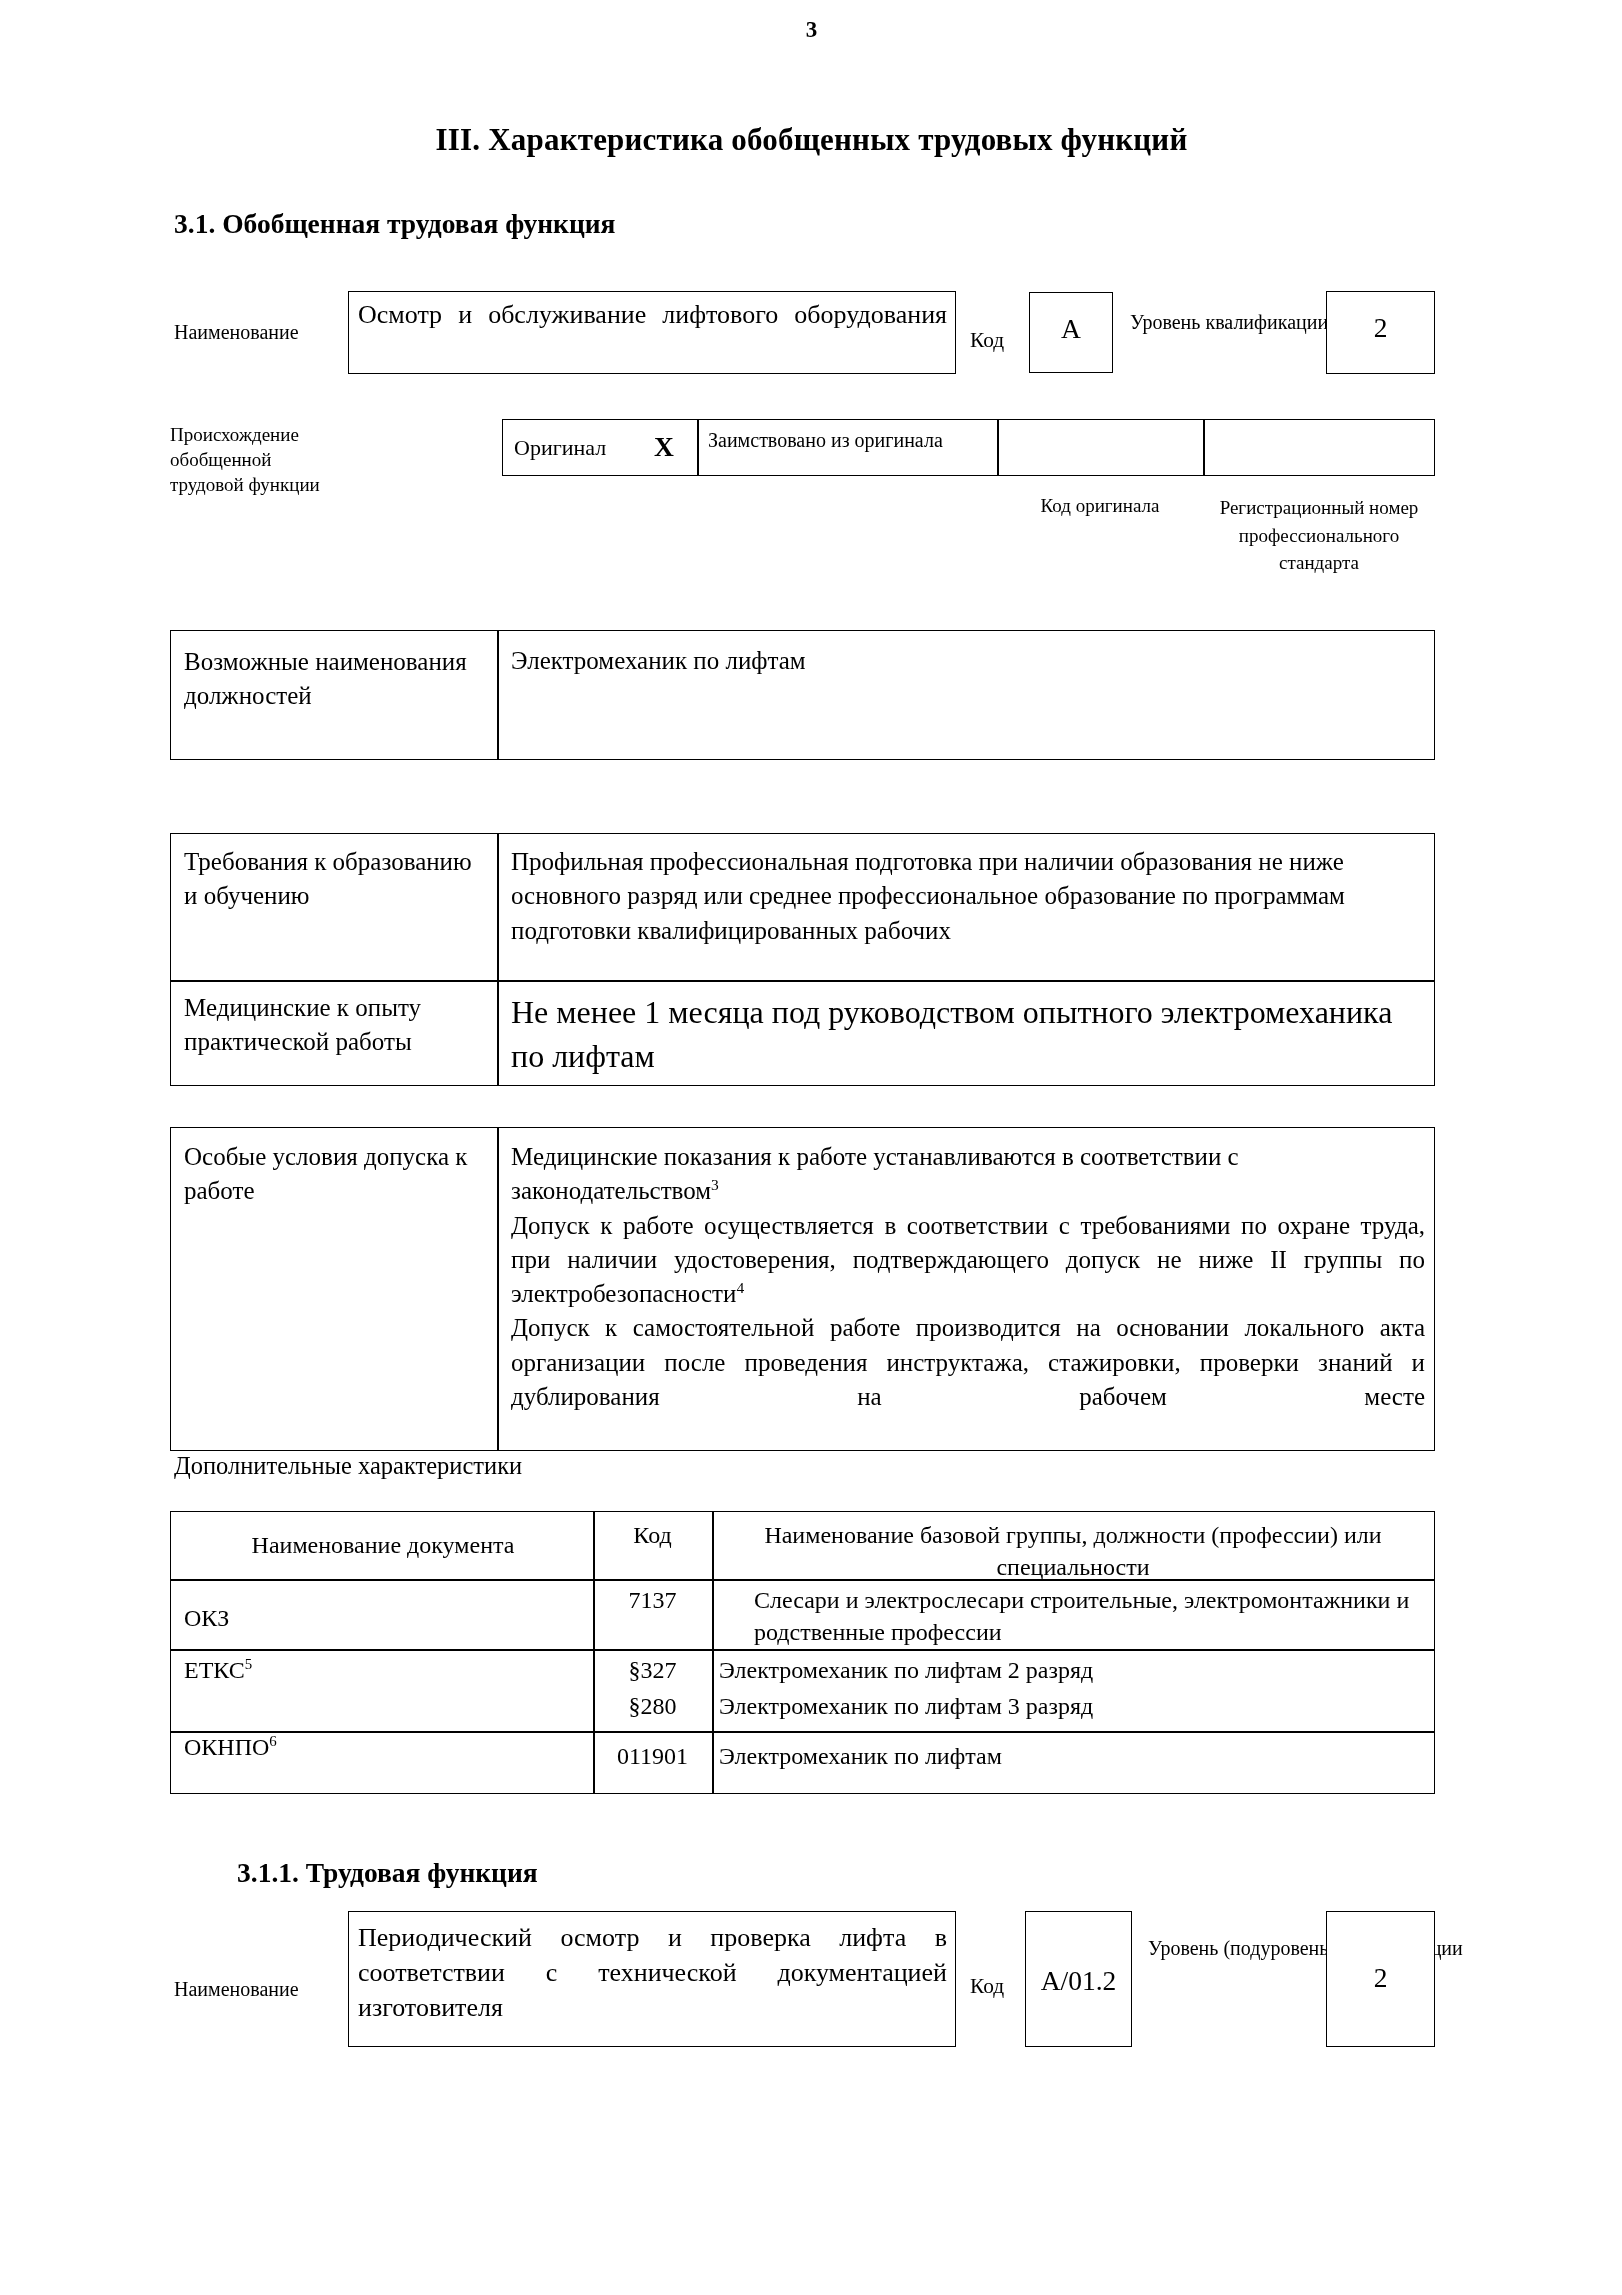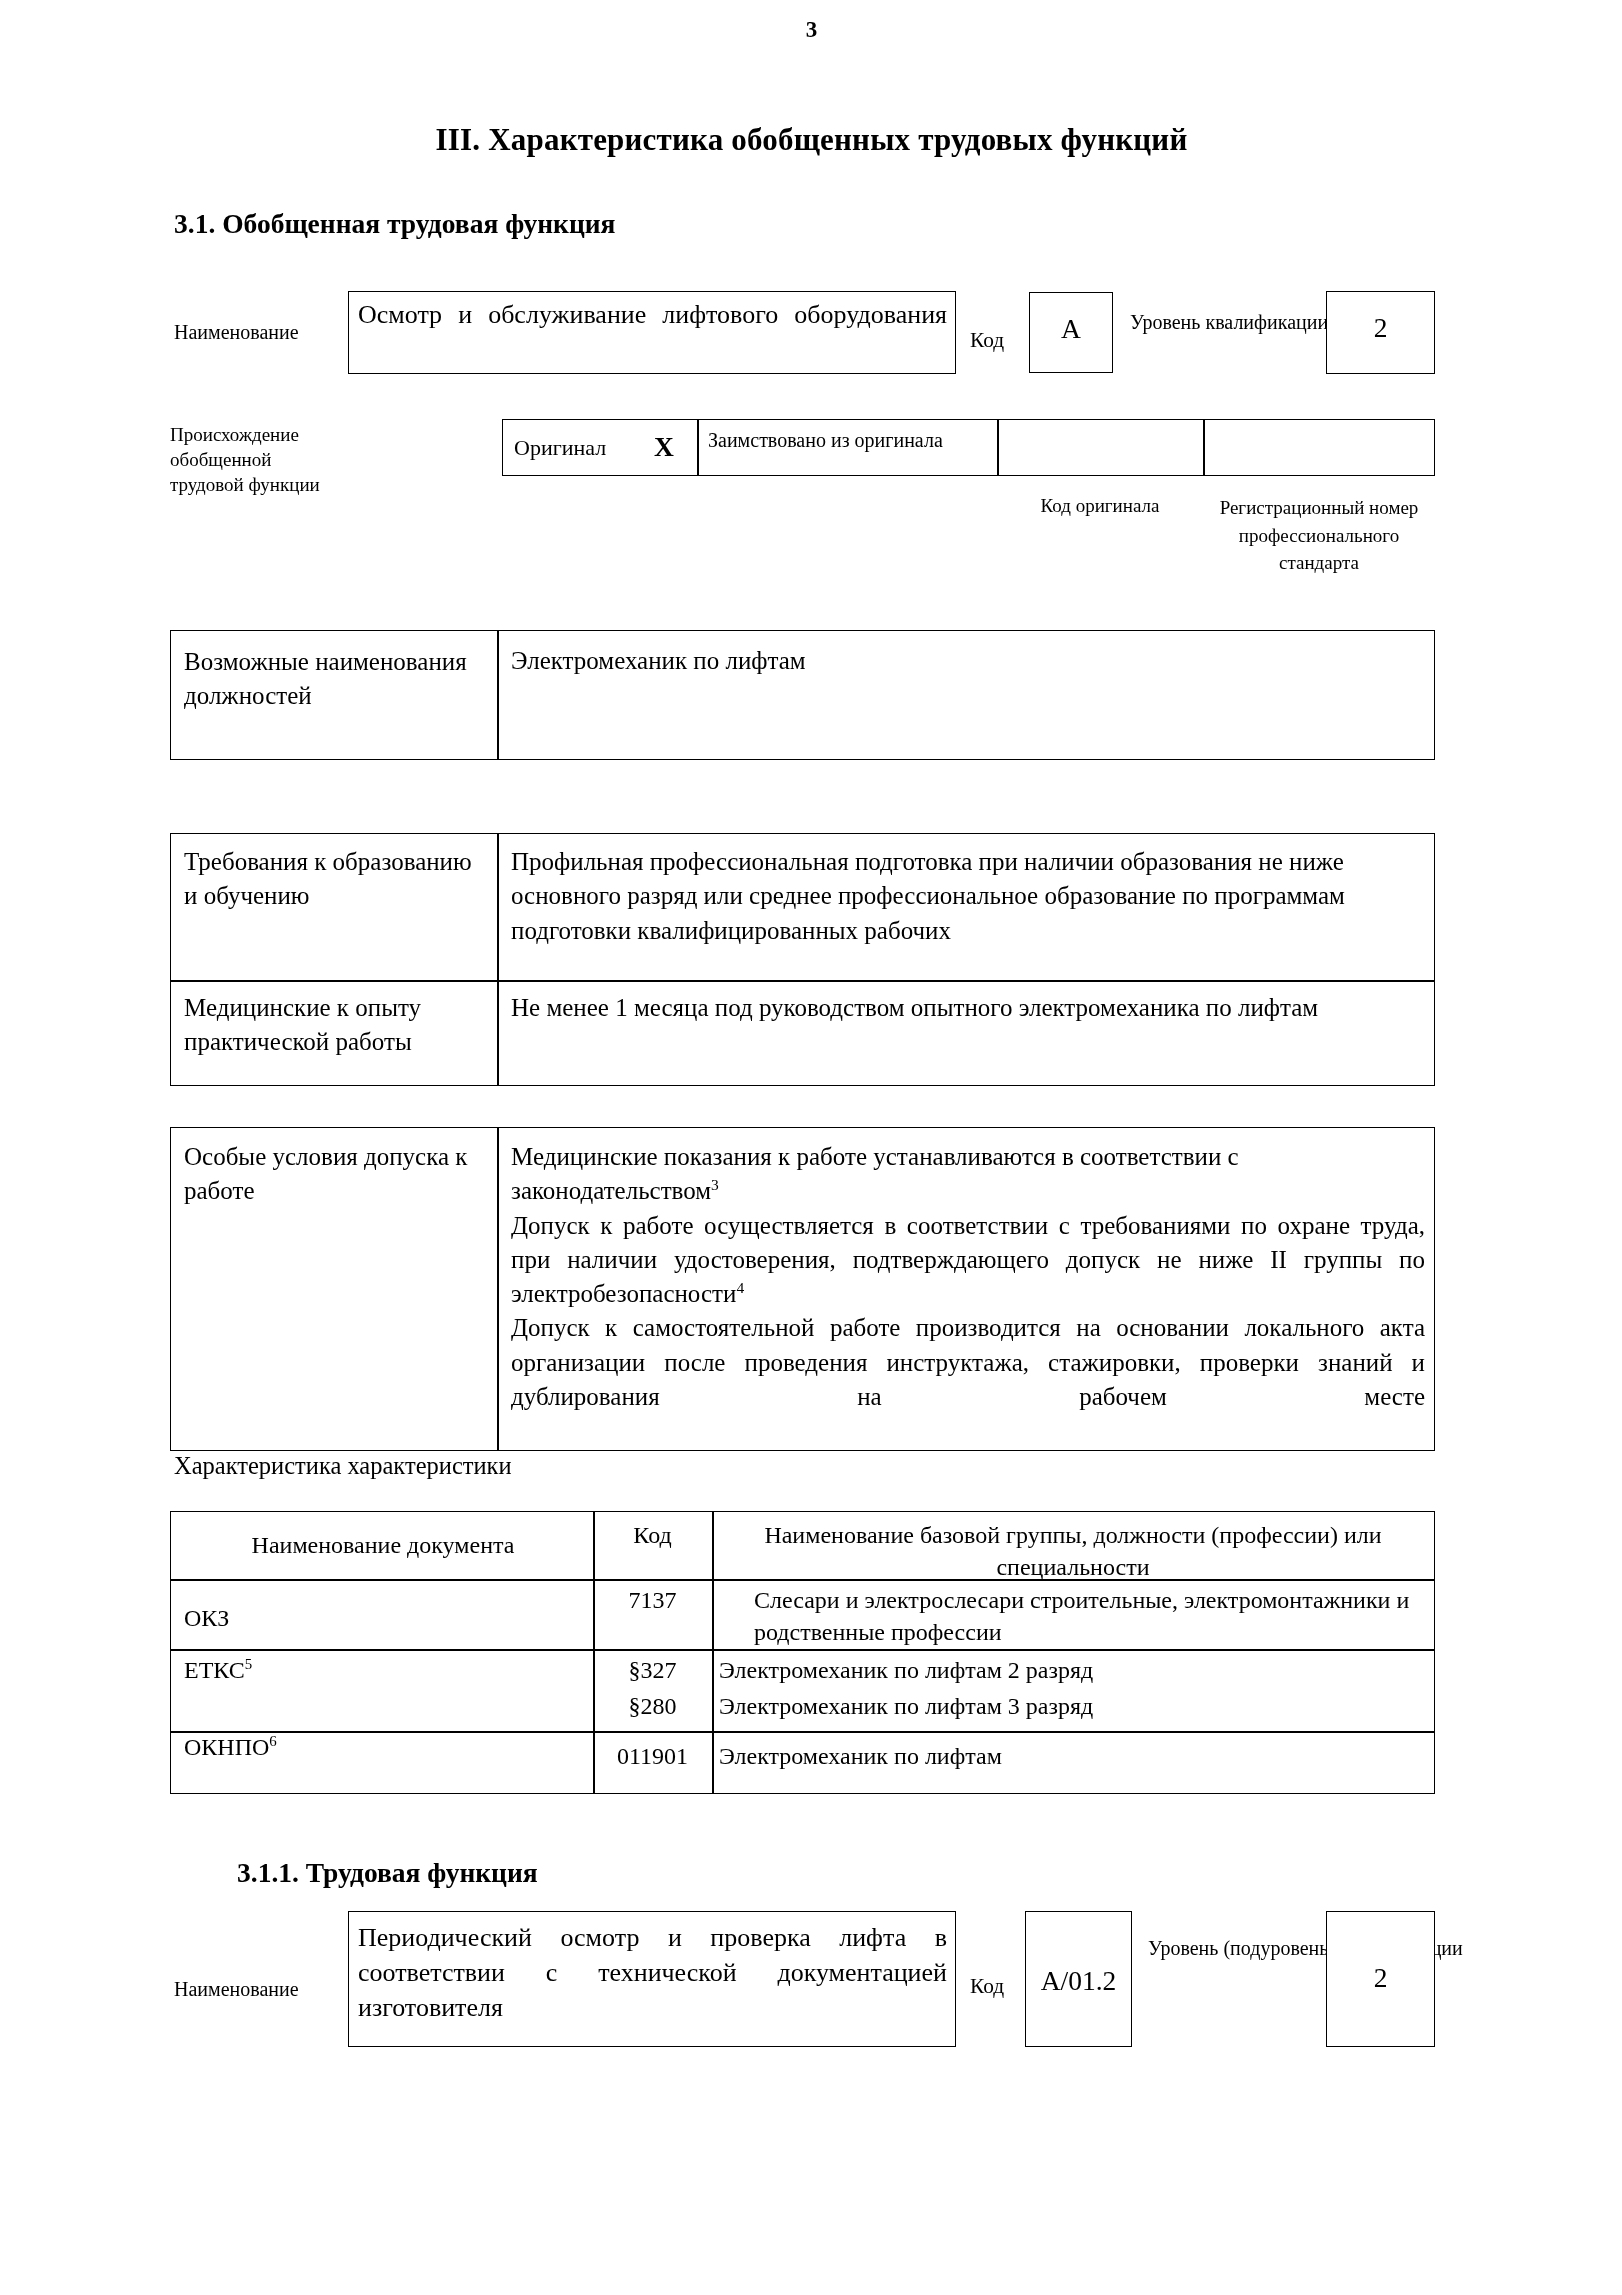--- a/index.html
+++ b/index.html
@@ -115,21 +115,21 @@
   #titles-label { top: 645px; left: 184px; width: 306px; font-size: 25px; line-height: 1.37; }
   #titles-value { top: 645px; left: 511px; width: 911px; font-size: 25px; }
 
   
   #req-t        { top: 833px; left: 170px; width: 1265px; height: 253px; }
   #req-div      { position: absolute; top: 833px; left: 497px; width: 1.5px; height: 253px; background: #000; }
   #req-hr       { position: absolute; top: 980px; left: 170px; width: 1265px; height: 1.5px; background: #000; }
   #edu-label    { top: 845px; left: 184px; width: 306px; font-size: 25px; line-height: 1.37; }
   #edu-value    { top: 845px; left: 511px; width: 914px; font-size: 25px; line-height: 1.37; }
   #exp-label    { top: 991px; left: 184px; width: 310px; font-size: 25px; line-height: 1.37; }
-  #exp-value    { top: 991px; left: 511px; width: 914px; font-size: 25px; line-height: 1.37; }
+  #exp-value    { top: 991px; left: 511px; width: 914px; font-size: 32px; line-height: 1.37; }
 
   
   #cond-t       { top: 1127px; left: 170px; width: 1265px; height: 324px; }
   #cond-div     { position: absolute; top: 1127px; left: 497px; width: 1.5px; height: 324px; background: #000; }
   #cond-label   { top: 1140px; left: 184px; width: 306px; font-size: 25px; line-height: 1.37; }
   #cond-value   { top: 1140px; left: 511px; width: 914px; font-size: 25px; line-height: 1.37; }
   .just  { text-align: justify; text-align-last: justify; }
   sup { font-size: 0.62em; vertical-align: super; line-height: 0; }
 
   
@@ -203,21 +203,21 @@
 
   <div class="bx" id="cond-t"></div>
   <div id="cond-div"></div>
   <div class="cell-text" id="cond-label">Особые условия допуска к работе</div>
   <div class="cell-text" id="cond-value">
     <div><span>Медицинские показания к работе устанавливаются в соответствии с законодательством</span><sup>3</sup></div>
     <div class="just"><span>Допуск к работе осуществляется в соответствии с требованиями по охране труда, при наличии удостоверения, подтверждающего допуск не ниже II группы по электробезопасности</span><sup>4</sup></div>
     <div class="just">Допуск к самостоятельной работе производится на основании локального акта организации после проведения инструктажа, стажировки, проверки знаний и дублирования на рабочем месте</div>
   </div>
 
-  <div class="extra-heading">Характеристика характеристики</div>
+  <div class="extra-heading">Дополнительные характеристики</div>
 
   <div class="bx" id="add-t"></div>
 
   <div class="add-vline" style="top:1511px;left:593px;height:283px;"></div>
   <div class="add-vline" style="top:1511px;left:712px;height:283px;"></div>
 
   <div class="add-hline" style="top:1579px;"></div>
   <div class="add-hline" style="top:1649px;"></div>
   <div class="add-hline" style="top:1731px;"></div>
 

